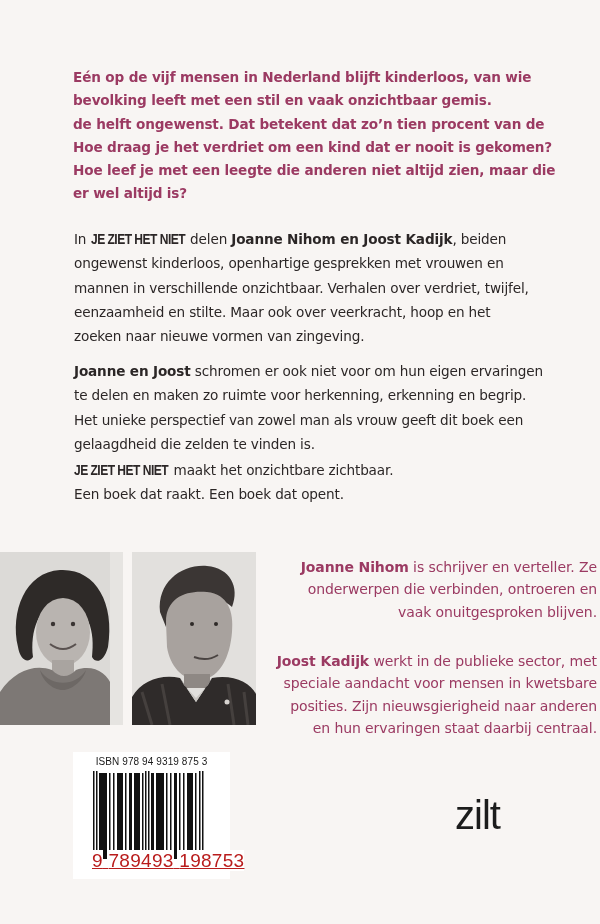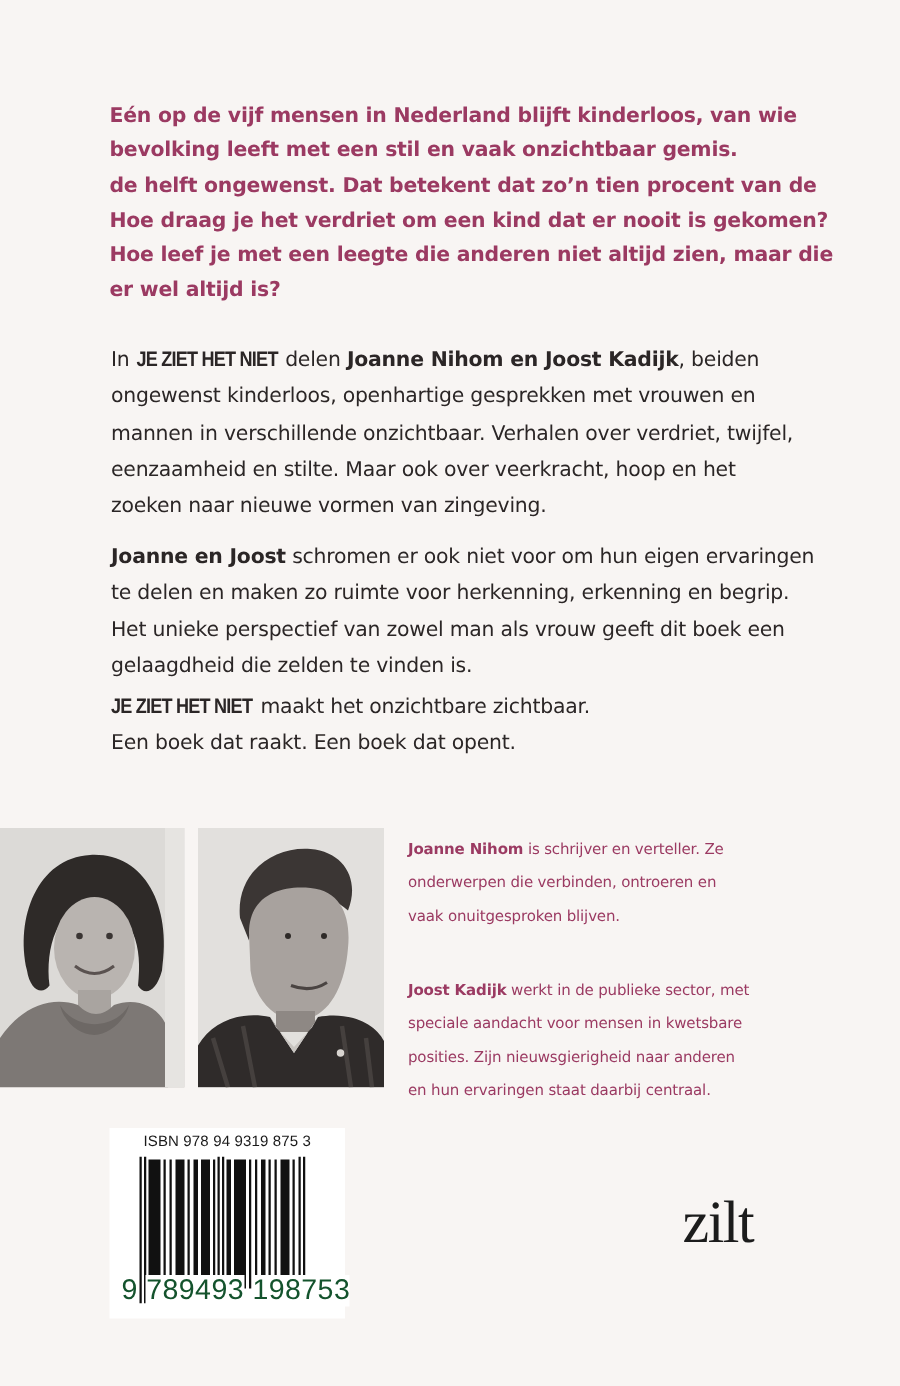--- a/index.html
+++ b/index.html
@@ -37,46 +37,47 @@
   }
   .photo {
     position: absolute; top: 552px; height: 173px;
     overflow: hidden;
   }
   .photo-left { left: 0; width: 123px; background: linear-gradient(180deg,#e4e2e0 0%,#d6d3d0 100%); }
   .photo-right { left: 132px; width: 124px; background: linear-gradient(180deg,#e6e5e3 0%,#dcdad7 100%); }
   .photo svg { display: block; }
   .bio {
     position: absolute; left: 272px; width: 325px;
-    font-size: 10px; line-height: 22.4px;
+    font-size: 14px; line-height: 22.4px;
     color: #9b3a62;
     letter-spacing: -0.1px;
+    text-align: right;
   }
   .bio p { margin: 0; }
   .bio1 { top: 556px; }
   .bio2 { top: 650px; }
   .barcode-box {
     position: absolute; left: 73px; top: 752px; width: 157px; height: 127px;
     background: #ffffff;
   }
   .isbn-top {
     position: absolute; left: 0; width: 157px; top: 4px; text-align: center;
     font-family: "Liberation Sans", sans-serif; font-size: 10px; color: #1a1a1a;
     letter-spacing: 0.1px;
   }
   .bars { position: absolute; left: 10px; top: 19px; }
   .isbn-bottom {
-    position: absolute; left: 8px; top: 98px;
-    font-family: "Liberation Sans", sans-serif; font-size: 19px; color: #14532d;
-    letter-spacing: 0.3px; background: transparent;
+    position: absolute; left: 19px; top: 98px;
+    font-family: "Liberation Sans", sans-serif; font-size: 19px; color: #b91c1c;
+    letter-spacing: 0.3px; background: transparent; text-decoration: underline;
   }
   .isbn-bottom span { background: #fff; }
   .logo {
     position: absolute; left: 455px; top: 790px;
-    font-family: Liberation Serif, serif;
+    font-family: Liberation Sans, sans-serif;
     font-size: 40px; color: #1c1c1c; letter-spacing: -1px;
     line-height: 50px;
     text-align: right;
   }
 </style>
 </head>
 <body>
 
 <div class="block intro">
   <p>Eén op de vijf mensen in Nederland blijft kinderloos, van wie</p>

